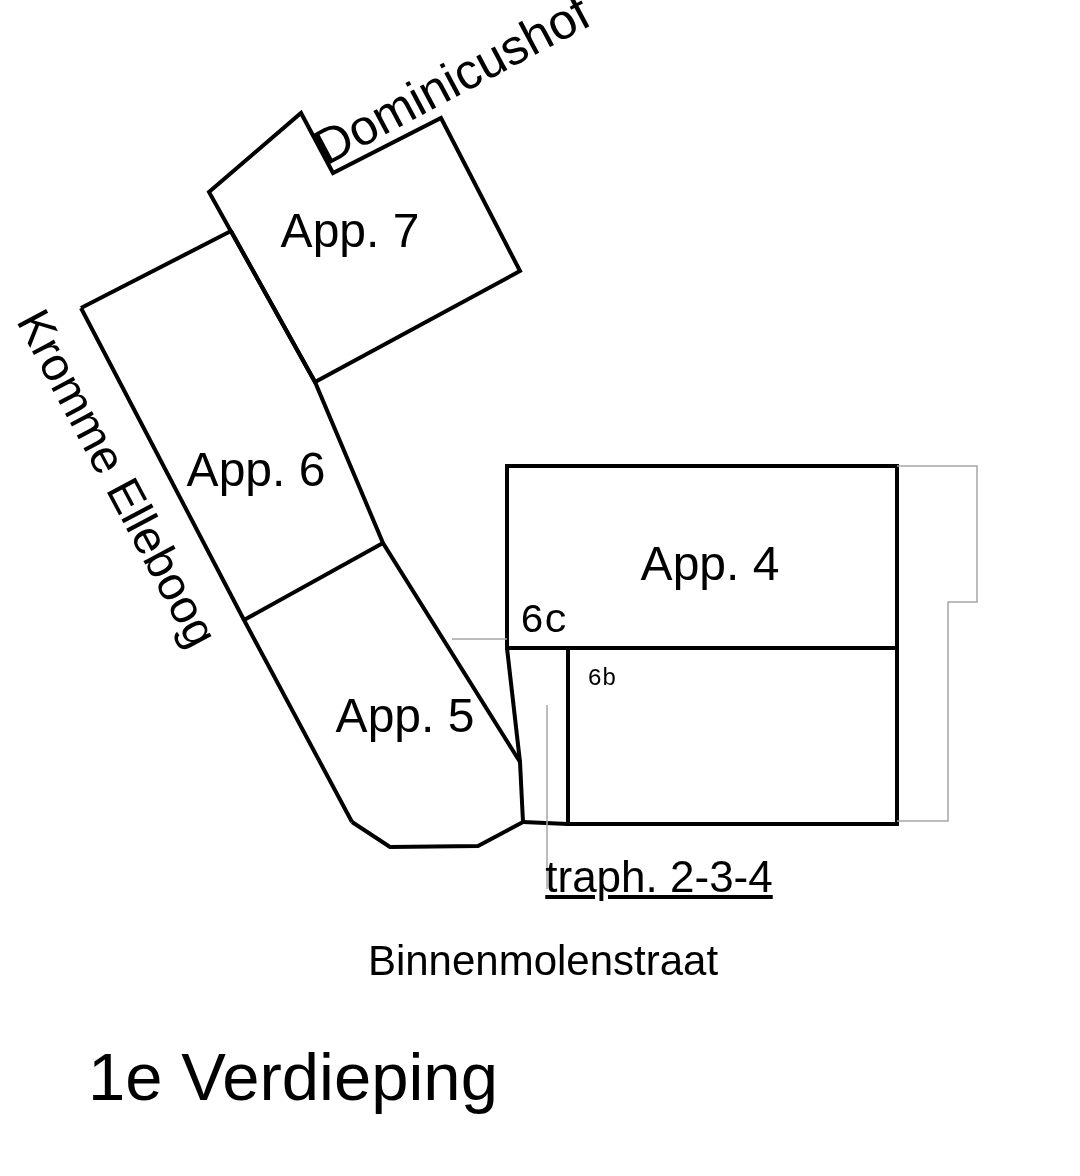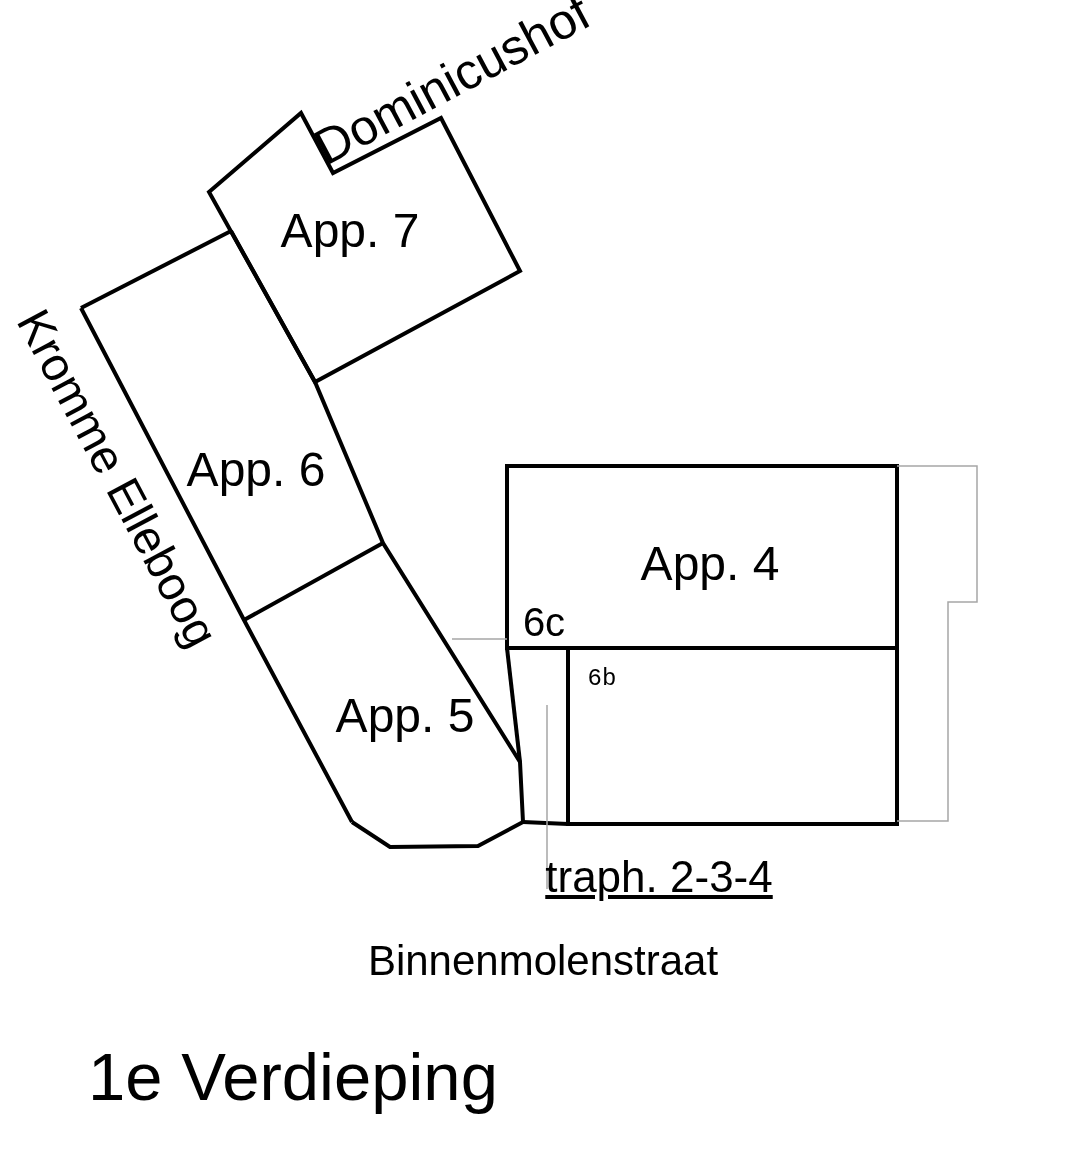--- a/index.html
+++ b/index.html
@@ -71,21 +71,21 @@
 
   <div class="lbl" style="left:350px; top:231px; font-size:48px;">App. 7</div>
 
   <div class="lbl" style="left:256px; top:470px; font-size:48px;text-align:center;">App. 6</div>
 
   <div class="lbl" style="left:405px; top:716px; font-size:48px;">App. 5</div>
 
   <div class="lbl" style="left:710px; top:564px; font-size:48px;">App. 4</div>
 
 
-  <div class="lbl" style="left:544px; top:622px; font-size:40px;">6c</div>
+  <div class="lbl" style="left:544px; top:622px; font-size:40px;font-family:Liberation Mono, monospace;">6c</div>
 
   <div class="lbl" style="left:602px; top:679px; font-size:24px;font-family:Liberation Mono, monospace;">6b</div>
 
   <div class="lbl" style="left:659px; top:877px; font-size:44px;text-decoration:underline;">traph. 2-3-4</div>
 
   <div class="lbl" style="left:293px; top:1076px; font-size:67px;">1e Verdieping</div>
 
 </div>
 
 </body></html>

